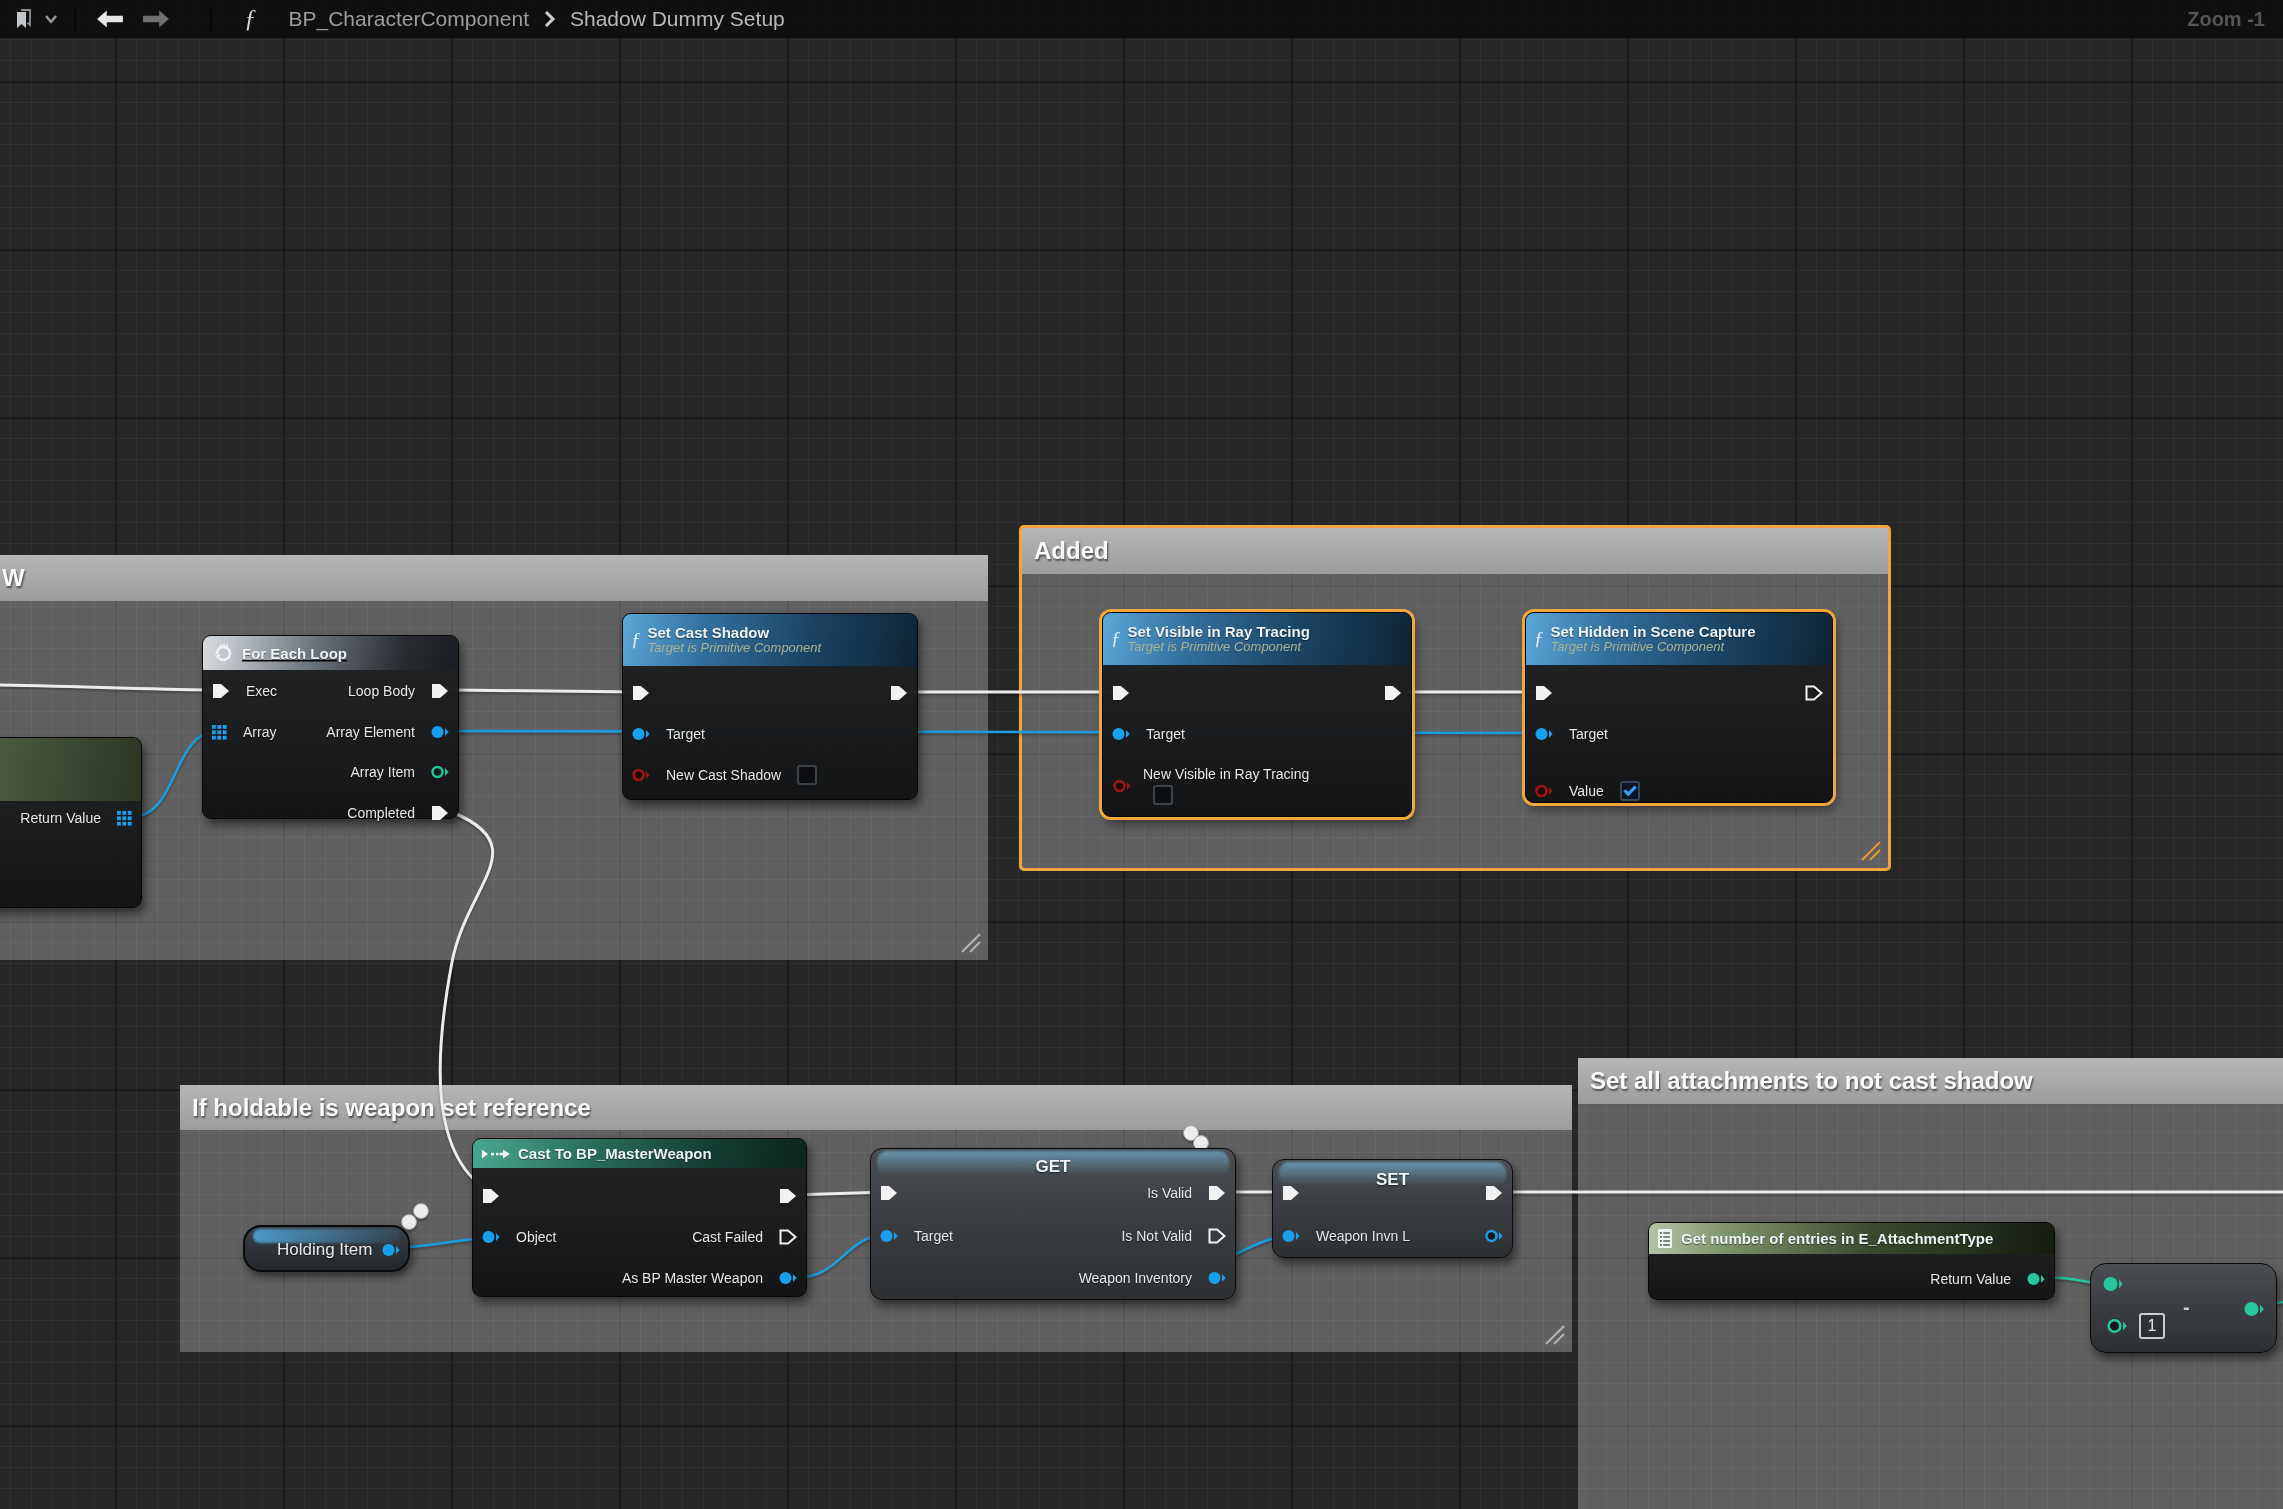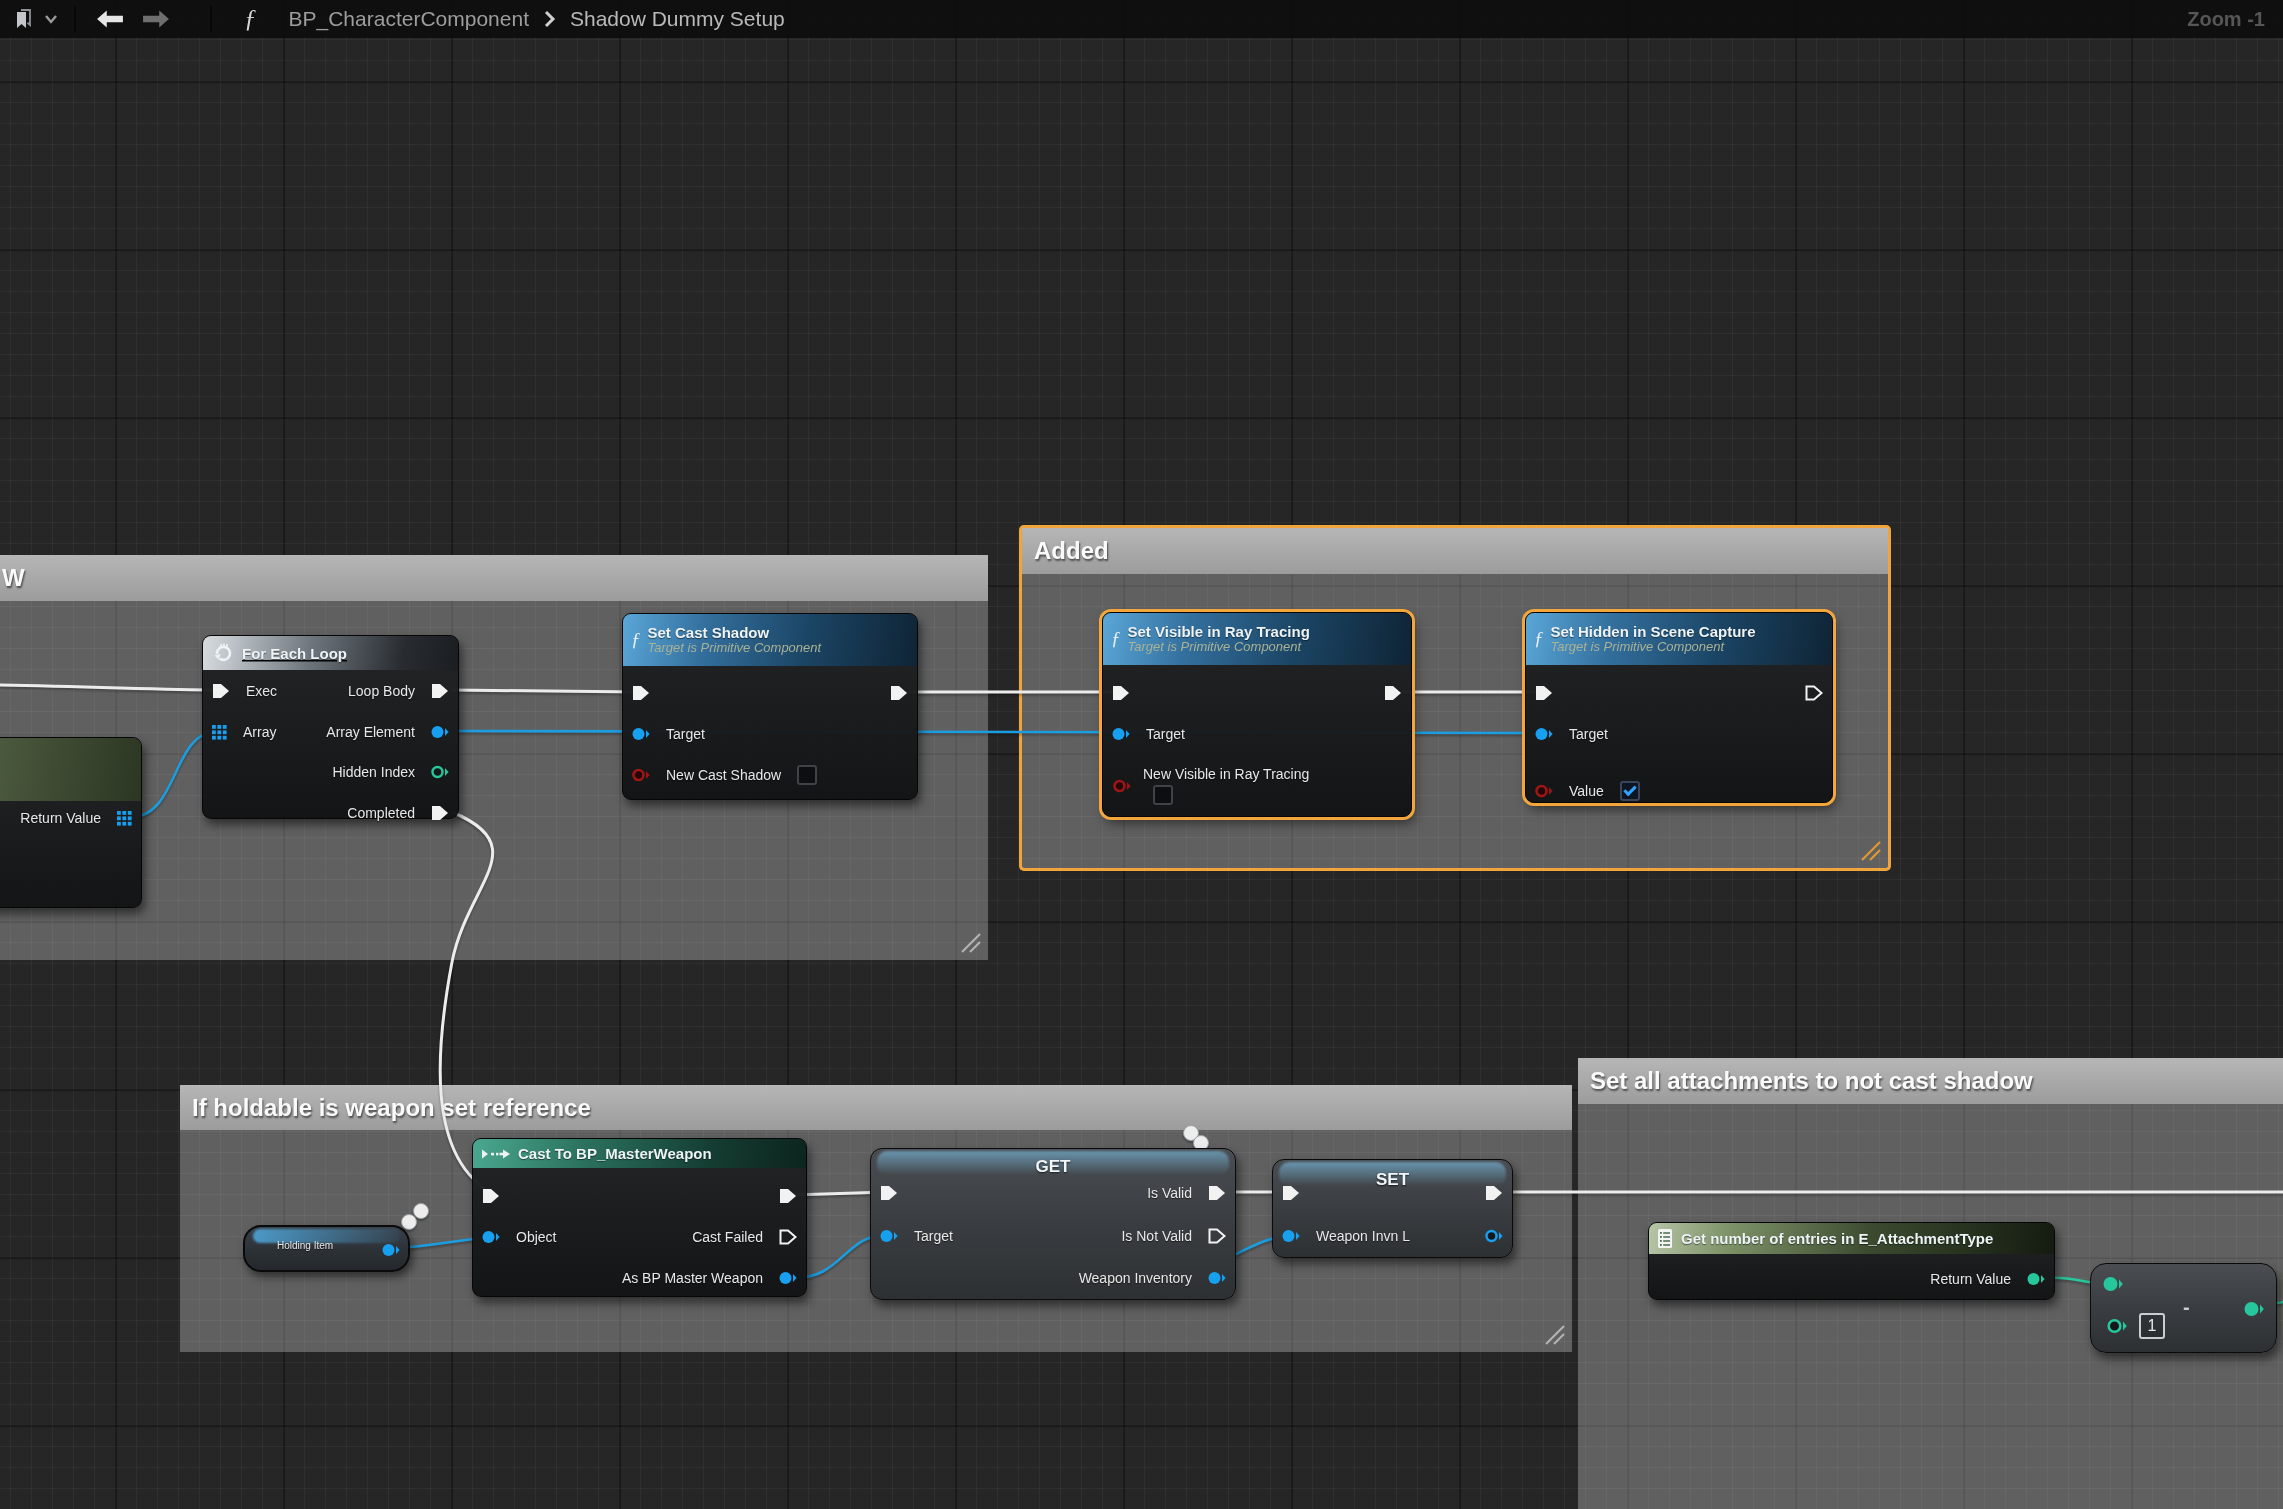--- a/index.html
+++ b/index.html
@@ -228,21 +228,21 @@
         </svg>
     </div>
     <div class="prow r" style="top:84px;">
       <span class="plabel">Array Element</span>
       <svg width="18" height="14" viewBox="0 0 18 14">
           <circle cx="6.5" cy="7" r="6" fill="#18a0f0"></circle>
           <path d="M14 3 L17.6 7 L14 11 Z" fill="#18a0f0"></path>
         </svg>
     </div>
     <div class="prow r" style="top:124px;">
-      <span class="plabel">Hidden Index</span>
+      <span class="plabel">Array Item</span>
       <svg width="18" height="14" viewBox="0 0 18 14">
           <circle cx="6.5" cy="7" r="5" fill="#15181b" stroke="#27c79e" stroke-width="2.4"></circle>
           <path d="M14 3 L17.6 7 L14 11 Z" fill="#27c79e"></path>
         </svg>
     </div>
     <div class="prow r" style="top:165px;">
       <span class="plabel">Completed</span>
       <svg width="18" height="16" viewBox="0 0 18 16">
           <path d="M1 1 H9 L17 8 L9 15 H1 Z" fill="#f2f2f2"></path>
         </svg>
@@ -349,21 +349,21 @@
           <circle cx="6.5" cy="7" r="5" fill="#230707" stroke="#9c1616" stroke-width="2.6"></circle>
           <path d="M14 3 L17.6 7 L14 11 Z" fill="#9c1616"></path>
         </svg>
       <span class="plabel">Value</span>
       <span class="cb checked"></span>
     </div>
   </div>
 
   <div class="pill" style="left:243px;top:1225px;width:167px;height:47px;">
     <div class="sheen"></div>
-    <span class="plabel" style="position:absolute;left:32px;top:13px;font-size:10px;">Holding Item</span>
+    <span class="plabel" style="position:absolute;left:32px;top:13px;font-size:17px;">Holding Item</span>
     <svg width="18" height="14" viewBox="0 0 18 14" style="position:absolute;right:8px;top:16px;">
       <circle cx="6.5" cy="7" r="6" fill="#18a0f0"></circle>
         <path d="M14 3 L17.6 7 L14 11 Z" fill="#18a0f0"></path>
     </svg>
   </div>
 
   <div class="node" style="left:472px;top:1138px;width:335px;height:159px;">
     <div class="hdr cast" style="height:29px;box-sizing:border-box;padding-top:2px;padding-bottom:2px;">
       <svg width="30" height="14" viewBox="0 0 30 14">
         <polygon points="1,2.5 7,7 1,11.5" fill="#eef2f2"></polygon>

